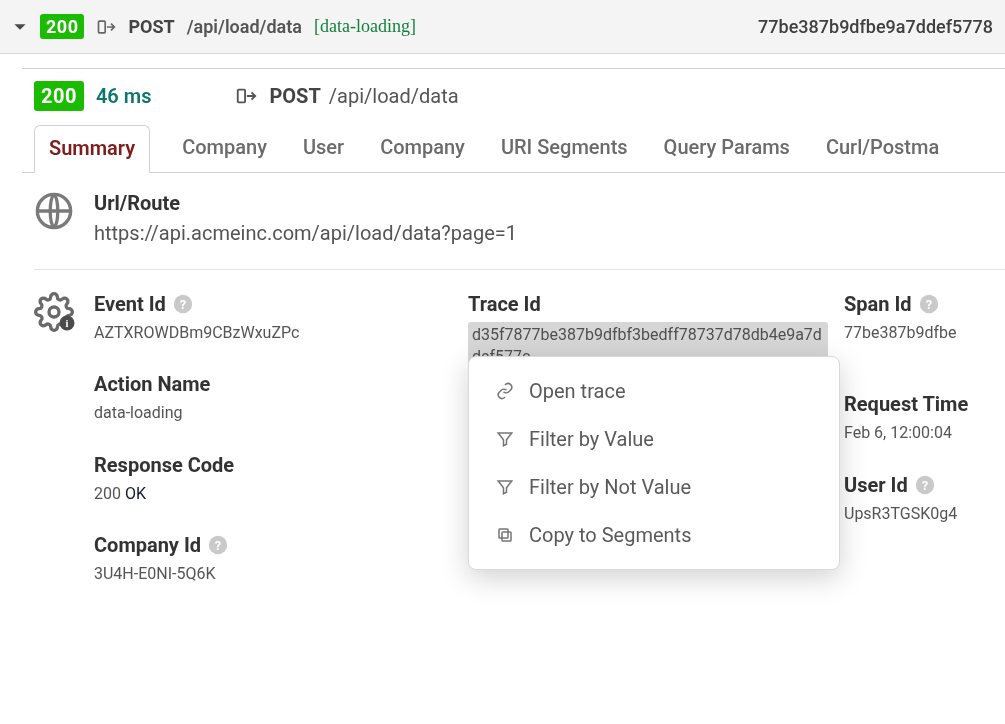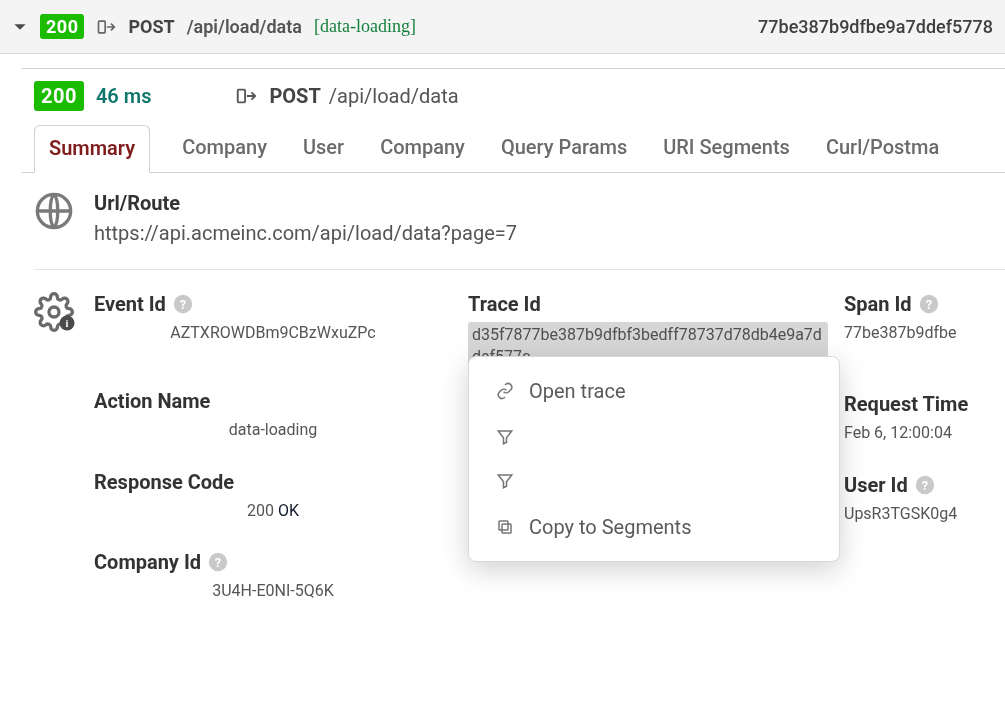--- a/index.html
+++ b/index.html
@@ -86,21 +86,21 @@
   
   .content { padding: 18px 12px; }
   .url-row { display:flex; gap:16px; align-items:flex-start; border-bottom:1px solid #e4e4e4; padding-bottom:24px; margin-bottom:22px;}
   .big-icon { color:#777; flex: 0 0 44px; }
   .field-label { font-weight:700; font-size:20px; color:#333; margin-bottom:6px; display:flex; align-items:center; gap:6px;}
   .field-value { color:#555; font-size:20px; }
   .help-icon { width:22px;height:22px; display:inline-flex; }
   
   .grid3 { display:flex; gap:16px; }
   .col-icon { flex:0 0 44px; color:#666; position:relative;}
-  .col-a { flex:0 0 358px;text-align:center; }
+  .col-a { flex:0 0 358px; }
   .col-b { flex:0 0 360px; position:relative;}
   .col-c { flex:1; }
   .field-block { margin-bottom:28px; }
   .field-block .field-value { color:#555; font-size:16px; line-height:1.4; word-break:break-all;}
   .field-value .dim { color:#0f172a; }
   
   .trace-highlight {
     background:#d6d6d6;
     border-radius:3px;
     padding: 2px 4px;
@@ -164,37 +164,37 @@
     <span class="detail-method">POST</span>
     <span class="detail-path">/api/load/data</span>
 
   </div>
 
   <div class="tabs">
     <div class="tab active">Summary</div>
     <div class="tab">Company</div>
     <div class="tab">User</div>
     <div class="tab">Company</div>
+    <div class="tab">URI Segments</div>
     <div class="tab">Query Params</div>
-    <div class="tab">URI Segments</div>
     <div class="tab">Curl/Postma</div>
   </div>
 
   <div class="content">
 
     <div class="url-row">
       <div class="big-icon">
         <svg width="40" height="40" viewBox="0 0 24 24" fill="none" stroke="#7a7a7a" stroke-width="2">
             <circle cx="12" cy="12" r="10"></circle>
             <path d="M2 12h20M12 2c3 3 3 17 0 20M12 2c-3 3-3 17 0 20"></path>
           </svg>
       </div>
       <div>
         <div class="field-label">Url/Route</div>
-        <div class="field-value">https://api.acmeinc.com/api/load/data?page=7</div>
+        <div class="field-value">https://api.acmeinc.com/api/load/data?page=1</div>
       </div>
     </div>
 
     <div class="grid3">
       <div class="col-icon">
         <svg width="40" height="40" viewBox="0 0 24 24" fill="none" stroke="#6a6a6a" stroke-width="2">
             <circle cx="12" cy="12" r="3"></circle>
             <path d="M19.4 15a1.7 1.7 0 0 0 .34 1.87l.06.06a2 2 0 1 1-2.83 2.83l-.06-.06a1.7 1.7 0 0 0-1.87-.34 1.7 1.7 0 0 0-1 1.56V21a2 2 0 1 1-4 0v-.09a1.7 1.7 0 0 0-1-1.56 1.7 1.7 0 0 0-1.87.34l-.06.06a2 2 0 1 1-2.83-2.83l.06-.06a1.7 1.7 0 0 0 .34-1.87 1.7 1.7 0 0 0-1.56-1H3a2 2 0 1 1 0-4h.09a1.7 1.7 0 0 0 1.56-1 1.7 1.7 0 0 0-.34-1.87l-.06-.06a2 2 0 1 1 2.83-2.83l.06.06c.5.5 1.24.64 1.87.34.6-.26 1-.86 1-1.56V3a2 2 0 1 1 4 0v.09c0 .7.4 1.3 1 1.56.63.3 1.37.16 1.87-.34l.06-.06a2 2 0 1 1 2.83 2.83l-.06.06a1.7 1.7 0 0 0-.34 1.87c.26.6.86 1 1.56 1H21a2 2 0 1 1 0 4h-.09c-.7 0-1.3.4-1.56 1Z"></path>
           </svg>
         <svg style="position:absolute;left:24px;top:22px" width="18" height="18" viewBox="0 0 24 24">
@@ -209,21 +209,21 @@
             <span>Event Id</span>
             <span class="help-icon">
                 <svg width="22" height="22" viewBox="0 0 24 24">
                   <circle cx="12" cy="12" r="10" fill="#c9c9c9"></circle>
                   <text x="12" y="17" text-anchor="middle" fill="#fff" font-size="14" font-weight="bold">?</text>
                 </svg>
               </span>
           </div>
           <div class="field-value">AZTXROWDBm9CBzWxuZPc</div>
         </div>
-        <div class="field-block" style="margin-top:45px">
+        <div class="field-block" style="margin-top:28px">
           <div class="field-label">Action Name</div>
           <div class="field-value">data-loading</div>
         </div>
         <div class="field-block">
           <div class="field-label">Response Code</div>
           <div class="field-value">
             <span>200</span> <span class="dim">OK</span>
           </div>
         </div>
         <div class="field-block">
@@ -255,27 +255,29 @@
                 </svg>
               </span>
             <span>Open trace</span>
           </div>
           <div class="menu-item">
             <span class="menu-icon">
                 <svg width="18" height="18" viewBox="0 0 24 24" fill="none" stroke="#757575" stroke-width="2">
                   <path d="M3 4h18l-7 9v6l-4 2v-8Z"></path>
                 </svg>
               </span>
+            <span>Filter by Value</span>
           </div>
           <div class="menu-item">
             <span class="menu-icon">
                 <svg width="18" height="18" viewBox="0 0 24 24" fill="none" stroke="#757575" stroke-width="2">
                   <path d="M3 4h18l-7 9v6l-4 2v-8Z"></path>
                 </svg>
               </span>
+            <span>Filter by Not Value</span>
           </div>
           <div class="menu-item">
             <span class="menu-icon">
                 <svg width="18" height="18" viewBox="0 0 24 24" fill="none" stroke="#757575" stroke-width="2">
                   <rect x="8" y="8" width="12" height="12" rx="1"></rect>
                   <rect x="4" y="4" width="12" height="12" rx="1"></rect>
                 </svg>
               </span>
             <span>Copy to Segments</span>
           </div>

